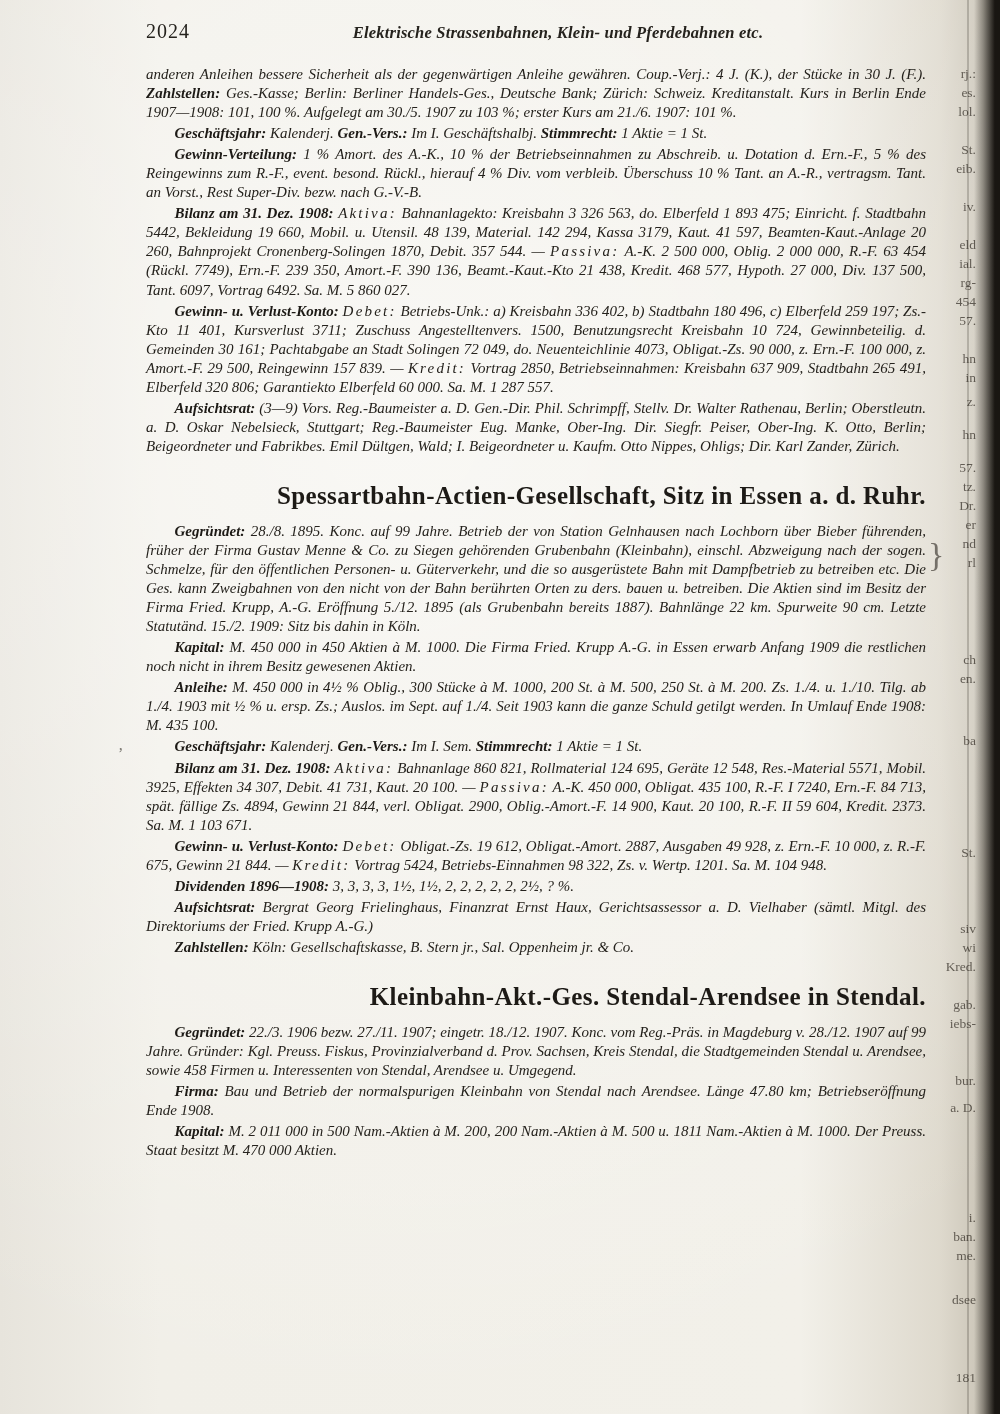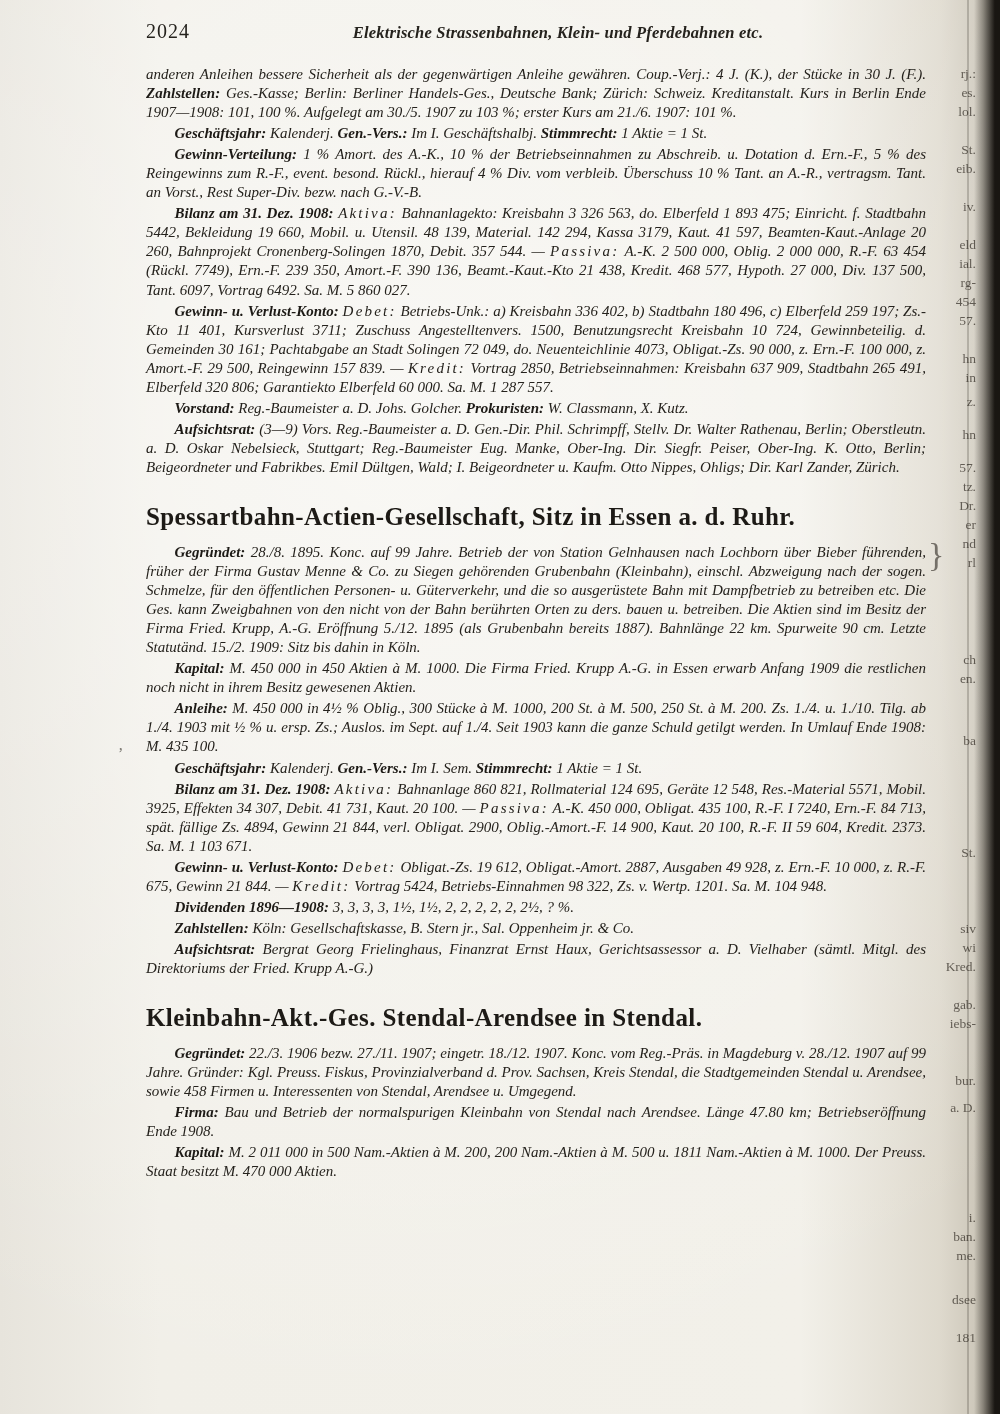--- a/index.html
+++ b/index.html
@@ -19,21 +19,21 @@
   .edge-band::before{
     content:"";position:absolute;left:-7px;top:0;bottom:0;width:2px;
     background:rgba(40,35,28,0.22);
   }
   .page{position:absolute;inset:0;padding:20px 74px 30px 146px;box-sizing:border-box;}
   .page-header{display:flex;align-items:baseline;margin-bottom:22px;}
   .page-num{font-size:20px;letter-spacing:1px;}
   .running-title{flex:1;text-align:center;font-weight:700;font-size:16.5px;letter-spacing:0.2px;font-style:italic;}
   .entry{margin:0;}
   .entry-heading{
-    font-size:25px;font-weight:700;text-align:left;
+    font-size:25px;font-weight:700;text-align:right;
     margin:26px 0 12px;letter-spacing:0.4px;color:#1d1a16;
   }
   .para{
     margin:2px 0;text-align:justify;font-size:15px;line-height:1.27;
     text-indent:1.9em;hyphens:auto;font-style:italic;-webkit-hyphens:auto;
   }
   .para.noindent{text-indent:0;}
   .b{font-weight:700;color:#1d1a16;}
   .sp{letter-spacing:2.2px;}
   #edge-fragments{position:absolute;top:0;right:22px;width:50px;height:100%;pointer-events:none;}
@@ -50,34 +50,33 @@
       <span class="page-num">2024</span>
       <span class="running-title">Elektrische Strassenbahnen, Klein- und Pferdebahnen etc.</span>
     </header>
     <main class="page-body" id="page-body">
         <section class="entry">
           <p class="para noindent"><span class="n">anderen Anleihen bessere Sicherheit als der gegenwärtigen Anleihe gewähren. Coup.-Verj.: 4 J. (K.), der Stücke in 30 J. (F.). </span><span class="b">Zahlstellen:</span><span class="n"> Ges.-Kasse; Berlin: Berliner Handels-Ges., Deutsche Bank; Zürich: Schweiz. Kreditanstalt. Kurs in Berlin Ende 1907—1908: 101, 100 %. Aufgelegt am 30./5. 1907 zu 103 %; erster Kurs am 21./6. 1907: 101 %.</span></p>
           <p class="para"><span class="b">Geschäftsjahr:</span><span class="n"> Kalenderj. </span><span class="b">Gen.-Vers.:</span><span class="n"> Im I. Geschäftshalbj. </span><span class="b">Stimmrecht:</span><span class="n"> 1 Aktie = 1 St.</span></p>
           <p class="para"><span class="b">Gewinn-Verteilung:</span><span class="n"> 1 % Amort. des A.-K., 10 % der Betriebseinnahmen zu Abschreib. u. Dotation d. Ern.-F., 5 % des Reingewinns zum R.-F., event. besond. Rückl., hierauf 4 % Div. vom verbleib. Überschuss 10 % Tant. an A.-R., vertragsm. Tant. an Vorst., Rest Super-Div. bezw. nach G.-V.-B.</span></p>
           <p class="para"><span class="b">Bilanz am 31. Dez. 1908:</span><span class="n"> </span><span class="sp">Aktiva:</span><span class="n"> Bahnanlagekto: Kreisbahn 3 326 563, do. Elberfeld 1 893 475; Einricht. f. Stadtbahn 5442, Bekleidung 19 660, Mobil. u. Utensil. 48 139, Material. 142 294, Kassa 3179, Kaut. 41 597, Beamten-Kaut.-Anlage 20 260, Bahnprojekt Cronenberg-Solingen 1870, Debit. 357 544. — </span><span class="sp">Passiva:</span><span class="n"> A.-K. 2 500 000, Oblig. 2 000 000, R.-F. 63 454 (Rückl. 7749), Ern.-F. 239 350, Amort.-F. 390 136, Beamt.-Kaut.-Kto 21 438, Kredit. 468 577, Hypoth. 27 000, Div. 137 500, Tant. 6097, Vortrag 6492. Sa. M. 5 860 027.</span></p>
           <p class="para"><span class="b">Gewinn- u. Verlust-Konto:</span><span class="n"> </span><span class="sp">Debet:</span><span class="n"> Betriebs-Unk.: a) Kreisbahn 336 402, b) Stadtbahn 180 496, c) Elberfeld 259 197; Zs.-Kto 11 401, Kursverlust 3711; Zuschuss Angestelltenvers. 1500, Benutzungsrecht Kreisbahn 10 724, Gewinnbeteilig. d. Gemeinden 30 161; Pachtabgabe an Stadt Solingen 72 049, do. Neuenteichlinie 4073, Obligat.-Zs. 90 000, z. Ern.-F. 100 000, z. Amort.-F. 29 500, Reingewinn 157 839. — </span><span class="sp">Kredit:</span><span class="n"> Vortrag 2850, Betriebseinnahmen: Kreisbahn 637 909, Stadtbahn 265 491, Elberfeld 320 806; Garantiekto Elberfeld 60 000. Sa. M. 1 287 557.</span></p>
-          <p class="para"><span class="b">Vorstand:</span><span class="n"> Reg.-Baumeister a. D. Johs. Golcher. </span><span class="b">Prokuristen:</span><span class="n"> W. Classmann, X. Kutz.</span></p>
           <p class="para"><span class="b">Aufsichtsrat:</span><span class="n"> (3—9) Vors. Reg.-Baumeister a. D. Gen.-Dir. Phil. Schrimpff, Stellv. Dr. Walter Rathenau, Berlin; Oberstleutn. a. D. Oskar Nebelsieck, Stuttgart; Reg.-Baumeister Eug. Manke, Ober-Ing. Dir. Siegfr. Peiser, Ober-Ing. K. Otto, Berlin; Beigeordneter und Fabrikbes. Emil Dültgen, Wald; I. Beigeordneter u. Kaufm. Otto Nippes, Ohligs; Dir. Karl Zander, Zürich.</span></p>
         </section>
         <section class="entry">
           <h2 class="entry-heading">Spessartbahn-Actien-Gesellschaft, Sitz in Essen a. d. Ruhr.</h2>
           <p class="para"><span class="b">Gegründet:</span><span class="n"> 28./8. 1895. Konc. auf 99 Jahre. Betrieb der von Station Gelnhausen nach Lochborn über Bieber führenden, früher der Firma Gustav Menne &amp; Co. zu Siegen gehörenden Grubenbahn (Kleinbahn), einschl. Abzweigung nach der sogen. Schmelze, für den öffentlichen Personen- u. Güterverkehr, und die so ausgerüstete Bahn mit Dampfbetrieb zu betreiben etc. Die Ges. kann Zweigbahnen von den nicht von der Bahn berührten Orten zu ders. bauen u. betreiben. Die Aktien sind im Besitz der Firma Fried. Krupp, A.-G. Eröffnung 5./12. 1895 (als Grubenbahn bereits 1887). Bahnlänge 22 km. Spurweite 90 cm. Letzte Statutänd. 15./2. 1909: Sitz bis dahin in Köln.</span></p>
           <p class="para"><span class="b">Kapital:</span><span class="n"> M. 450 000 in 450 Aktien à M. 1000. Die Firma Fried. Krupp A.-G. in Essen erwarb Anfang 1909 die restlichen noch nicht in ihrem Besitz gewesenen Aktien.</span></p>
           <p class="para"><span class="b">Anleihe:</span><span class="n"> M. 450 000 in 4½ % Oblig., 300 Stücke à M. 1000, 200 St. à M. 500, 250 St. à M. 200. Zs. 1./4. u. 1./10. Tilg. ab 1./4. 1903 mit ½ % u. ersp. Zs.; Auslos. im Sept. auf 1./4. Seit 1903 kann die ganze Schuld getilgt werden. In Umlauf Ende 1908: M. 435 100.</span></p>
           <p class="para"><span class="b">Geschäftsjahr:</span><span class="n"> Kalenderj. </span><span class="b">Gen.-Vers.:</span><span class="n"> Im I. Sem. </span><span class="b">Stimmrecht:</span><span class="n"> 1 Aktie = 1 St.</span></p>
           <p class="para"><span class="b">Bilanz am 31. Dez. 1908:</span><span class="n"> </span><span class="sp">Aktiva:</span><span class="n"> Bahnanlage 860 821, Rollmaterial 124 695, Geräte 12 548, Res.-Material 5571, Mobil. 3925, Effekten 34 307, Debit. 41 731, Kaut. 20 100. — </span><span class="sp">Passiva:</span><span class="n"> A.-K. 450 000, Obligat. 435 100, R.-F. I 7240, Ern.-F. 84 713, spät. fällige Zs. 4894, Gewinn 21 844, verl. Obligat. 2900, Oblig.-Amort.-F. 14 900, Kaut. 20 100, R.-F. II 59 604, Kredit. 2373. Sa. M. 1 103 671.</span></p>
           <p class="para"><span class="b">Gewinn- u. Verlust-Konto:</span><span class="n"> </span><span class="sp">Debet:</span><span class="n"> Obligat.-Zs. 19 612, Obligat.-Amort. 2887, Ausgaben 49 928, z. Ern.-F. 10 000, z. R.-F. 675, Gewinn 21 844. — </span><span class="sp">Kredit:</span><span class="n"> Vortrag 5424, Betriebs-Einnahmen 98 322, Zs. v. Wertp. 1201. Sa. M. 104 948.</span></p>
           <p class="para"><span class="b">Dividenden 1896—1908:</span><span class="n"> 3, 3, 3, 3, 1½, 1½, 2, 2, 2, 2, 2, 2½, ? %.</span></p>
+          <p class="para"><span class="b">Aufsichtsrat:</span><span class="n"> Bergrat Georg Frielinghaus, Finanzrat Ernst Haux, Gerichtsassessor a. D. Vielhaber (sämtl. Mitgl. des Direktoriums der Fried. Krupp A.-G.)</span></p>
           <p class="para"><span class="b">Zahlstellen:</span><span class="n"> Köln: Gesellschaftskasse, B. Stern jr., Sal. Oppenheim jr. &amp; Co.</span></p>
-          <p class="para"><span class="b">Aufsichtsrat:</span><span class="n"> Bergrat Georg Frielinghaus, Finanzrat Ernst Haux, Gerichtsassessor a. D. Vielhaber (sämtl. Mitgl. des Direktoriums der Fried. Krupp A.-G.)</span></p>
         </section>
         <section class="entry">
           <h2 class="entry-heading">Kleinbahn-Akt.-Ges. Stendal-Arendsee in Stendal.</h2>
           <p class="para"><span class="b">Gegründet:</span><span class="n"> 22./3. 1906 bezw. 27./11. 1907; eingetr. 18./12. 1907. Konc. vom Reg.-Präs. in Magdeburg v. 28./12. 1907 auf 99 Jahre. Gründer: Kgl. Preuss. Fiskus, Provinzialverband d. Prov. Sachsen, Kreis Stendal, die Stadtgemeinden Stendal u. Arendsee, sowie 458 Firmen u. Interessenten von Stendal, Arendsee u. Umgegend.</span></p>
           <p class="para"><span class="b">Firma:</span><span class="n"> Bau und Betrieb der normalspurigen Kleinbahn von Stendal nach Arendsee. Länge 47.80 km; Betriebseröffnung Ende 1908.</span></p>
           <p class="para"><span class="b">Kapital:</span><span class="n"> M. 2 011 000 in 500 Nam.-Aktien à M. 200, 200 Nam.-Aktien à M. 500 u. 1811 Nam.-Aktien à M. 1000. Der Preuss. Staat besitzt M. 470 000 Aktien.</span></p>
         </section>
       </main>
   </div>
   <div id="edge-fragments">
@@ -110,20 +109,20 @@
       <span class="frag" style="top: 940px;">wi</span>
       <span class="frag" style="top: 959px;">Kred.</span>
       <span class="frag" style="top: 997px;">gab.</span>
       <span class="frag" style="top: 1016px;">iebs-</span>
       <span class="frag" style="top: 1073px;">bur.</span>
       <span class="frag" style="top: 1100px;">a. D.</span>
       <span class="frag" style="top: 1210px;">i.</span>
       <span class="frag" style="top: 1229px;">ban.</span>
       <span class="frag" style="top: 1248px;">me.</span>
       <span class="frag" style="top: 1292px;">dsee</span>
-      <span class="frag" style="top: 1330px;">181</span>
+      <span class="frag" style="top: 1370px;">181</span>
     </div>
   <div id="scan-marks">
       <span class="mark" style="left: 118px; top: 736px; font-size: 16px;">‚</span>
       <span class="mark" style="left: 928px; top: 536px; font-size: 34px;">}</span>
     </div>
   <div class="edge-band"></div>
 </div>
 
 </body></html>

